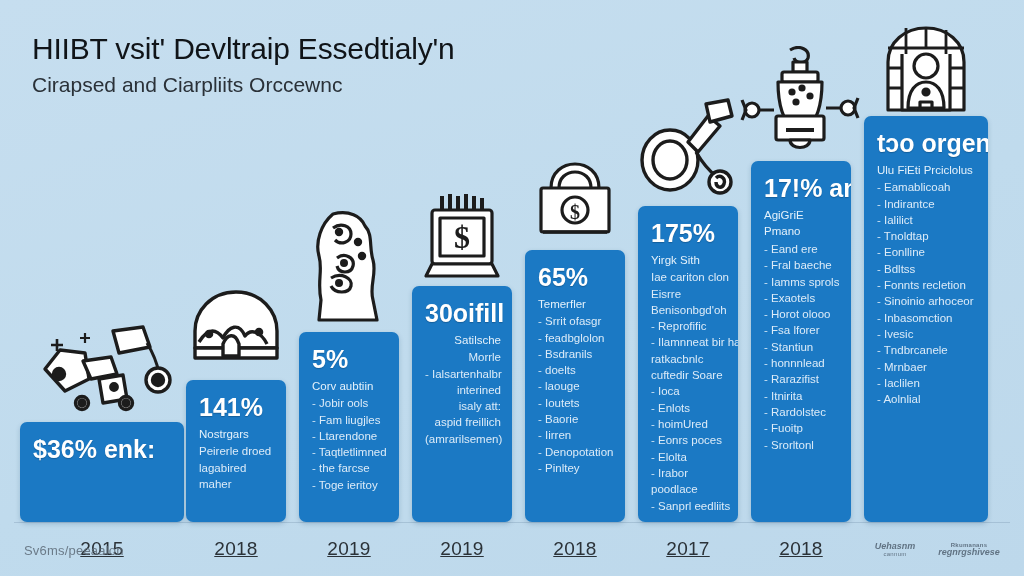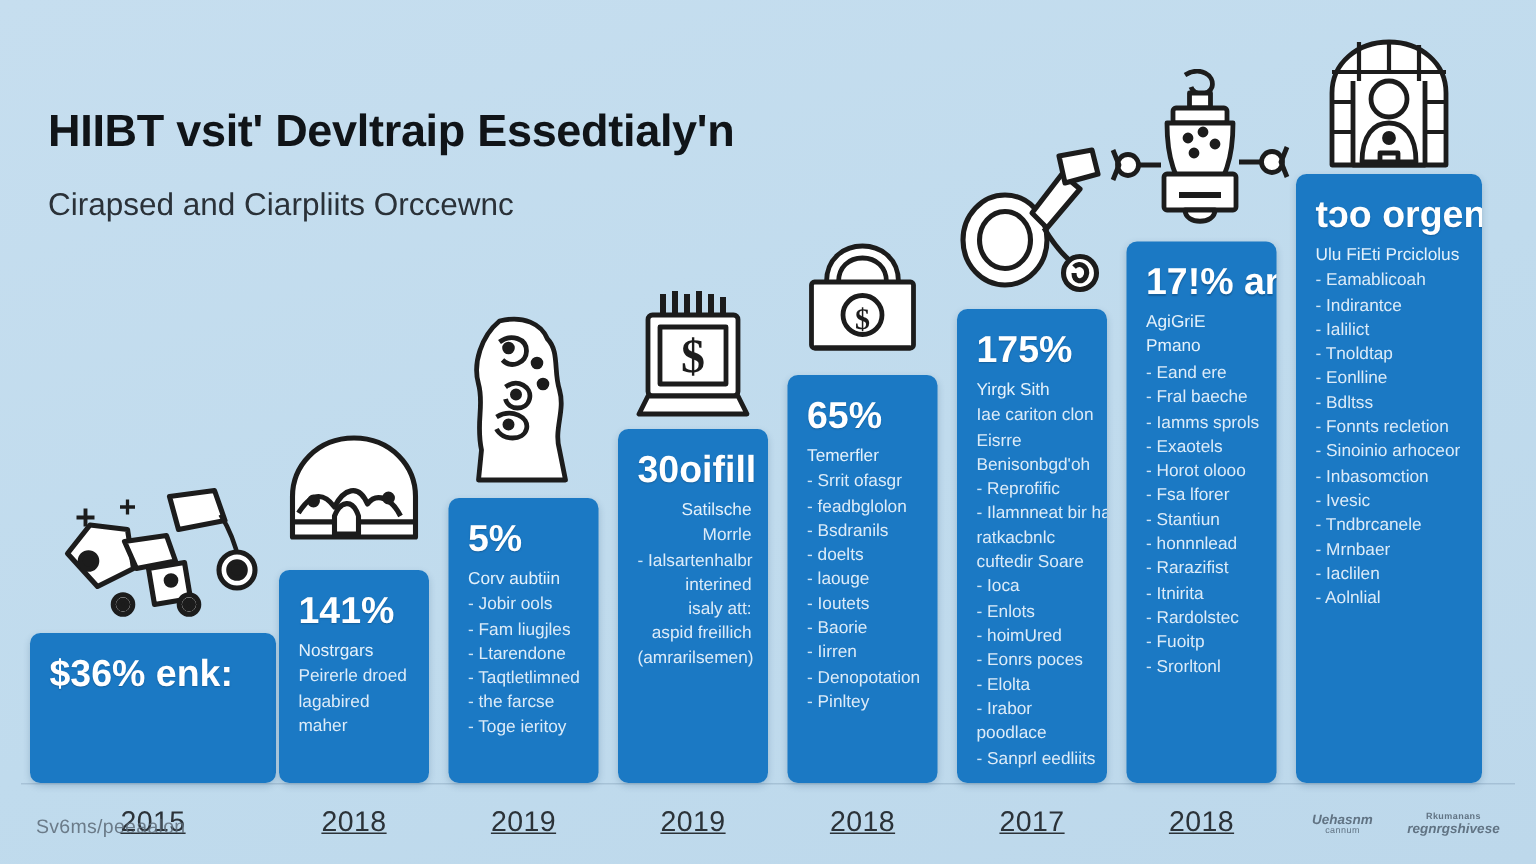--- a/index.html
+++ b/index.html
@@ -25,29 +25,28 @@
 
   
   .header {
     position: absolute;
     left: 32px;
     top: 32px;
     width: 640px;
   }
   .title {
     font-size: 30px;
-    font-weight: bold;
+    font-weight: normal;
     color: #101418;
     letter-spacing: -0.2px;
     line-height: 1.12;
     white-space: nowrap;
-    margin-top: 39px;
   }
   .subtitle {
-    margin-top: 20px;
+    margin-top: 7px;
     font-size: 21px;
     font-weight: normal;
     color: #2a3138;
     line-height: 1.15;
     white-space: nowrap;
   }
 
   
   .plot {
     position: absolute;

